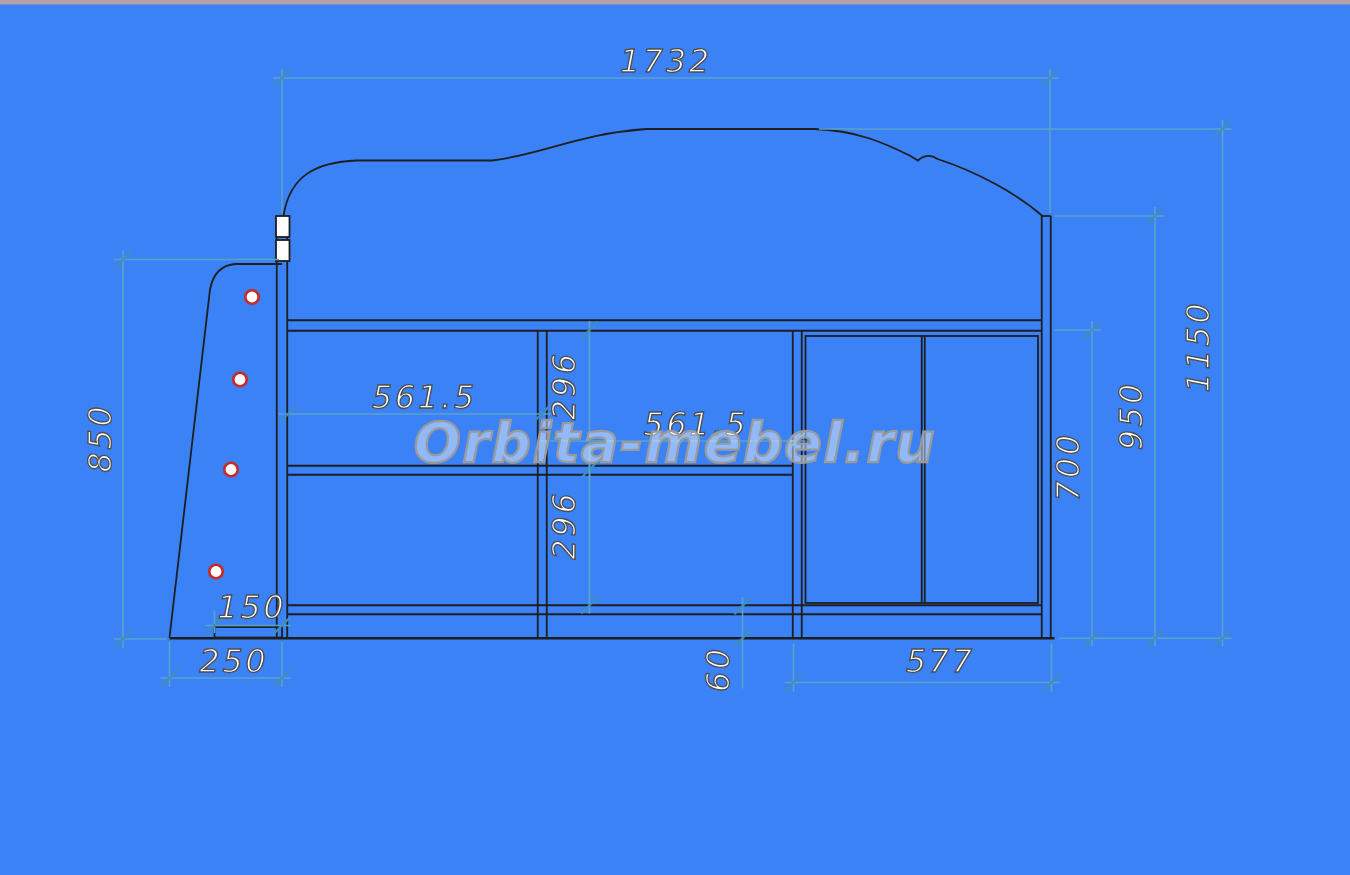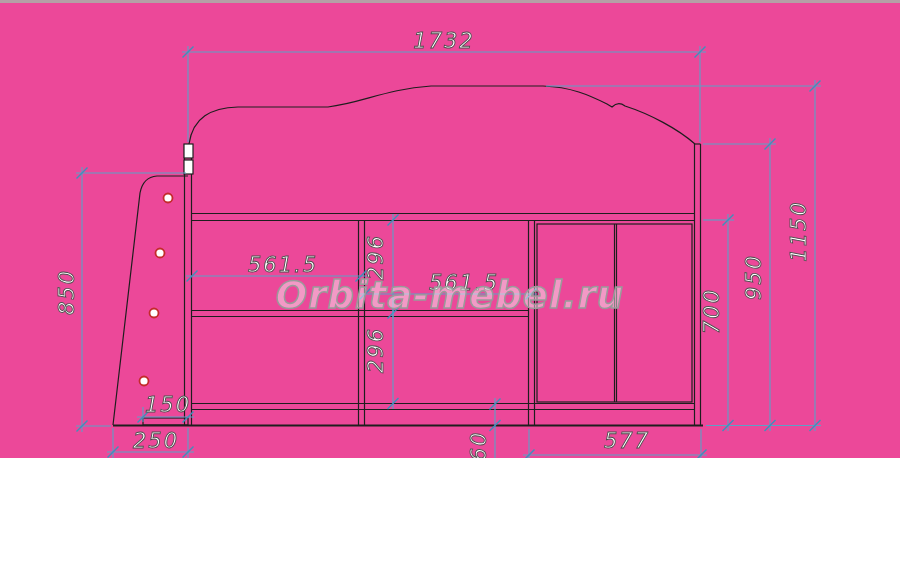--- a/index.html
+++ b/index.html
@@ -1,16 +1,16 @@
 <!DOCTYPE html>
 <html><head>
 <meta charset="utf-8">
 <style>
   html,body{margin:0;padding:0;background:#ffffff;}
-  #page{position:relative;width:900px;height:458px;background:#ec4899;overflow:hidden;
+  #page{position:relative;width:900px;height:583px;background:#3b82f6;overflow:hidden;
         font-family:"DejaVu Sans",sans-serif;}
   svg{display:block;}
   
   .s{stroke:#1e1e1e;stroke-width:1.2;fill:none;}
   .sf{stroke:#1e1e1e;stroke-width:1.2;fill:#ffffff;}
   .floor{stroke:#1e1e1e;stroke-width:1.8;fill:none;}
   
   .d{stroke:#5aa2c8;stroke-width:1.1;fill:none;}
   .t{stroke:#3f8fbb;stroke-width:1.5;fill:none;}
   

